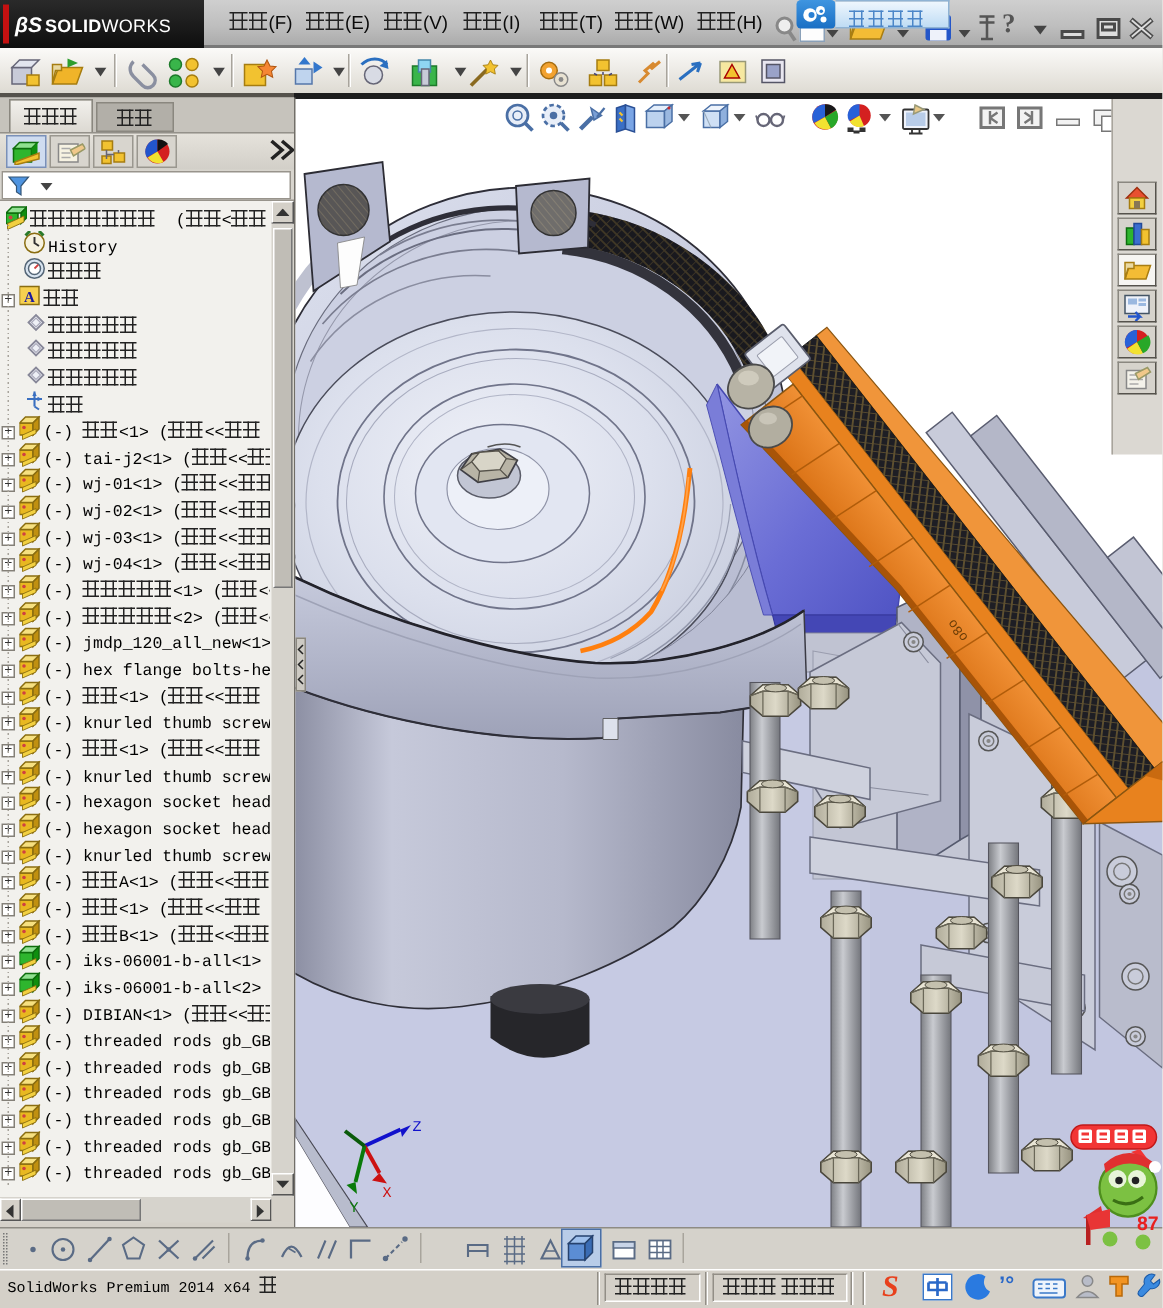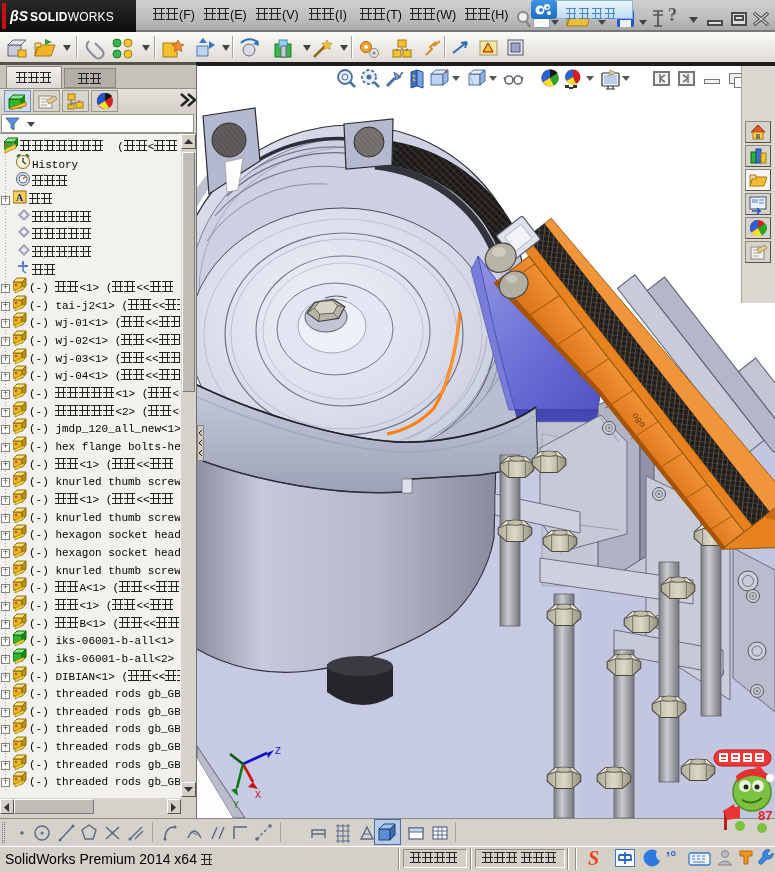--- a/index.html
+++ b/index.html
@@ -853,21 +853,21 @@
 <svg class="skt" style="left:406px" width="22" height="22">
     <rect x="3" y="6" width="14" height="11" fill="#fff" stroke="#5a6b85" stroke-width="1.3"></rect>
     <rect x="3" y="6" width="14" height="4" fill="#c8d4e8" stroke="#5a6b85"></rect>
   </svg>
 <svg class="skt" style="left:430px" width="22" height="22">
     <rect x="3" y="5" width="14" height="12" fill="#fff" stroke="#5a6b85" stroke-width="1.2"></rect>
     <path d="M3 9 h14 M3 13 h14 M8 5 v12 M12 5 v12" stroke="#5a6b85"></path>
   </svg>
 <div class="abs" style="left:455px;top:822px;width:1px;height:20px;background:#a8a49c"></div>
 <div class="abs" style="left:0;top:846px;width:775px;height:26px;background:#d4d0c8;border-top:1px solid #fff"></div>
-<div class="abs" style="left:5px;top:851px;font-family:Liberation Sans, sans-serif;font-size:14px;color:#000">SolidWorks Premium 2014 x64 <span class="cj"></span></div>
+<div class="abs" style="left:5px;top:851px;font-family:Liberation Mono, monospace;font-size:10px;color:#000">SolidWorks Premium 2014 x64 <span class="cj"></span></div>
 <div class="abs" style="left:398px;top:848px;width:2px;height:22px;border-left:1px solid #928e86;border-right:1px solid #fff"></div>
 <div class="abs" style="left:403px;top:849px;width:64px;height:19px;border:1px solid #928e86;border-bottom-color:#fff;border-right-color:#fff;padding:2px 0 0 6px;font-size:11px"><span class="cj"></span><span class="cj"></span><span class="cj"></span><span class="cj"></span></div>
 <div class="abs" style="left:470px;top:848px;width:2px;height:22px;border-left:1px solid #928e86;border-right:1px solid #fff"></div>
 <div class="abs" style="left:475px;top:849px;width:90px;height:19px;border:1px solid #928e86;border-bottom-color:#fff;border-right-color:#fff;padding:2px 0 0 6px;font-size:11px"><span class="cj"></span><span class="cj"></span><span class="cj"></span>&nbsp;<span class="cj"></span><span class="cj"></span><span class="cj"></span></div>
 <div class="abs" style="left:567px;top:848px;width:2px;height:22px;border-left:1px solid #928e86;border-right:1px solid #fff"></div>
 <div class="abs" style="left:575px;top:848px;width:2px;height:22px;border-left:1px solid #928e86;border-right:1px solid #fff"></div>
 <div class="abs" style="left:588px;top:847px;font-size:20px;font-weight:bold;font-style:italic;color:#e8401c;font-family:'Liberation Serif',serif">S</div>
 <div class="abs" style="left:615px;top:849px;width:20px;height:18px;background:#fff;border:1px solid #3a78c8"></div>
 <svg class="abs" style="left:617px;top:851px" width="16" height="14">
     <path d="M8 1 L8 13 M2 4 L14 4 M2 4 L2 9 L14 9 L14 4" stroke="#2a68c8" stroke-width="1.8" fill="none"></path>

